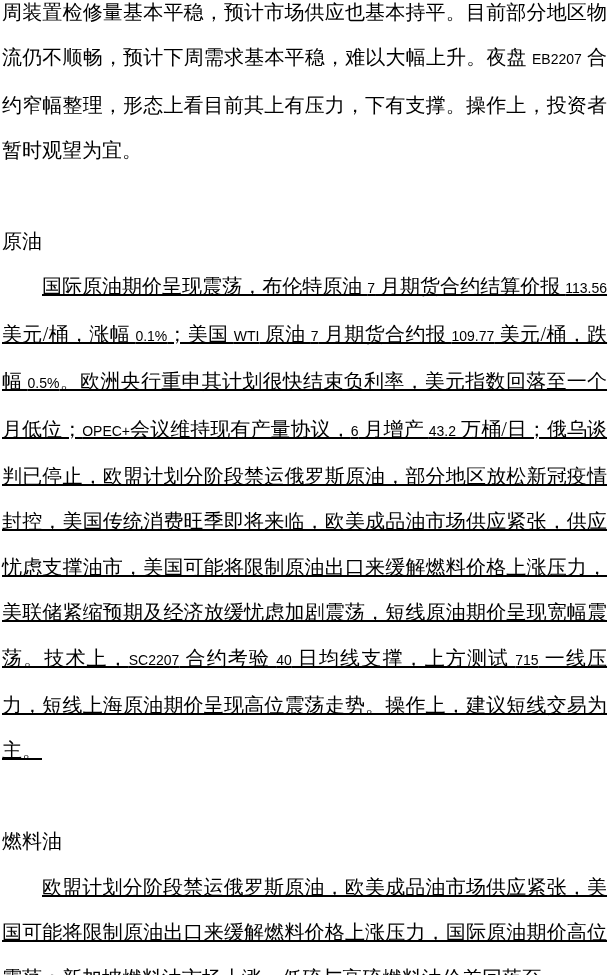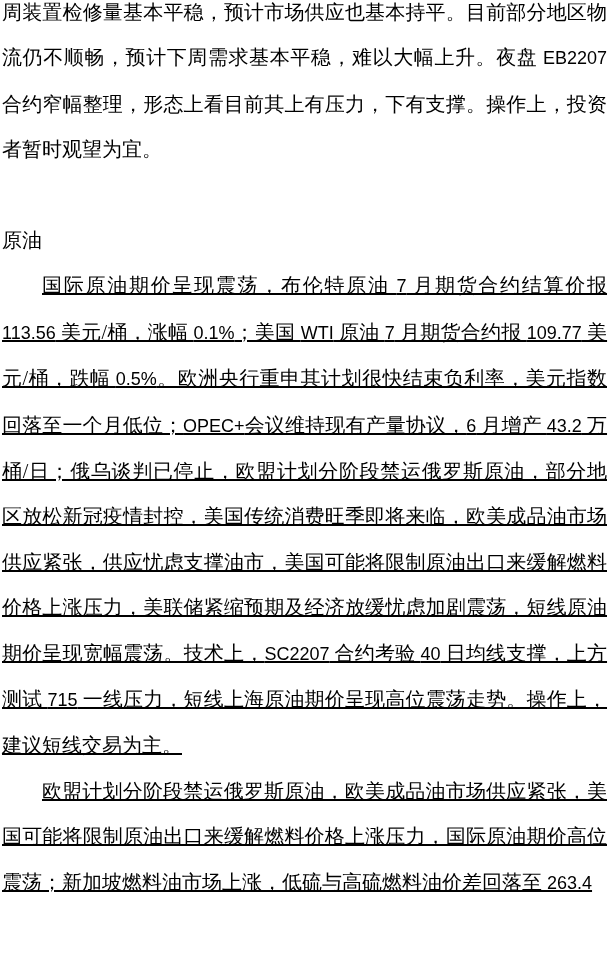--- a/index.html
+++ b/index.html
@@ -30,28 +30,29 @@
     text-indent: 2em;
     text-decoration: underline;
   }
   .heading {
     margin-top: 45.4px !important;
     text-align: left;
   }
   
   .latin {
     font-family: "Liberation Sans", "DejaVu Sans", sans-serif;
-    font-size: 18px;
+    font-size: 14px;
   }
 </style>
 </head>
 <body>
 
 <div class="page">
   <p class="body-para mixed-latin">周装置检修量基本平稳，预计市场供应也基本持平。目前部分地区物流仍不顺畅，预计下周需求基本平稳，难以大幅上升。夜盘 <span class="latin">EB2207</span> 合约窄幅整理，形态上看目前其上有压力，下有支撑。操作上，投资者暂时观望为宜。</p>
 
   <p class="heading">原油</p>
 
   <p class="body-para indent mixed-latin">国际原油期价呈现震荡，布伦特原油 <span class="latin">7</span> 月期货合约结算价报 <span class="latin">113.56</span> 美元/桶，涨幅 <span class="latin">0.1%</span>；美国 <span class="latin">WTI</span> 原油 <span class="latin">7</span> 月期货合约报 <span class="latin">109.77</span> 美元/桶，跌幅 <span class="latin">0.5%</span>。欧洲央行重申其计划很快结束负利率，美元指数回落至一个月低位；<span class="latin">OPEC+</span>会议维持现有产量协议，<span class="latin">6</span> 月增产 <span class="latin">43.2</span> 万桶/日；俄乌谈判已停止，欧盟计划分阶段禁运俄罗斯原油，部分地区放松新冠疫情封控，美国传统消费旺季即将来临，欧美成品油市场供应紧张，供应忧虑支撑油市，美国可能将限制原油出口来缓解燃料价格上涨压力，美联储紧缩预期及经济放缓忧虑加剧震荡，短线原油期价呈现宽幅震荡。技术上，<span class="latin">SC2207</span> 合约考验 <span class="latin">40</span> 日均线支撑，上方测试 <span class="latin">715</span> 一线压力，短线上海原油期价呈现高位震荡走势。操作上，建议短线交易为主。</p>
 
+  <p class="heading">燃料油</p>
 
   <p class="body-para indent mixed-latin">欧盟计划分阶段禁运俄罗斯原油，欧美成品油市场供应紧张，美国可能将限制原油出口来缓解燃料价格上涨压力，国际原油期价高位震荡；新加坡燃料油市场上涨，低硫与高硫燃料油价差回落至 <span class="latin">263.4</span></p>
 </div>
 
 </body></html>

